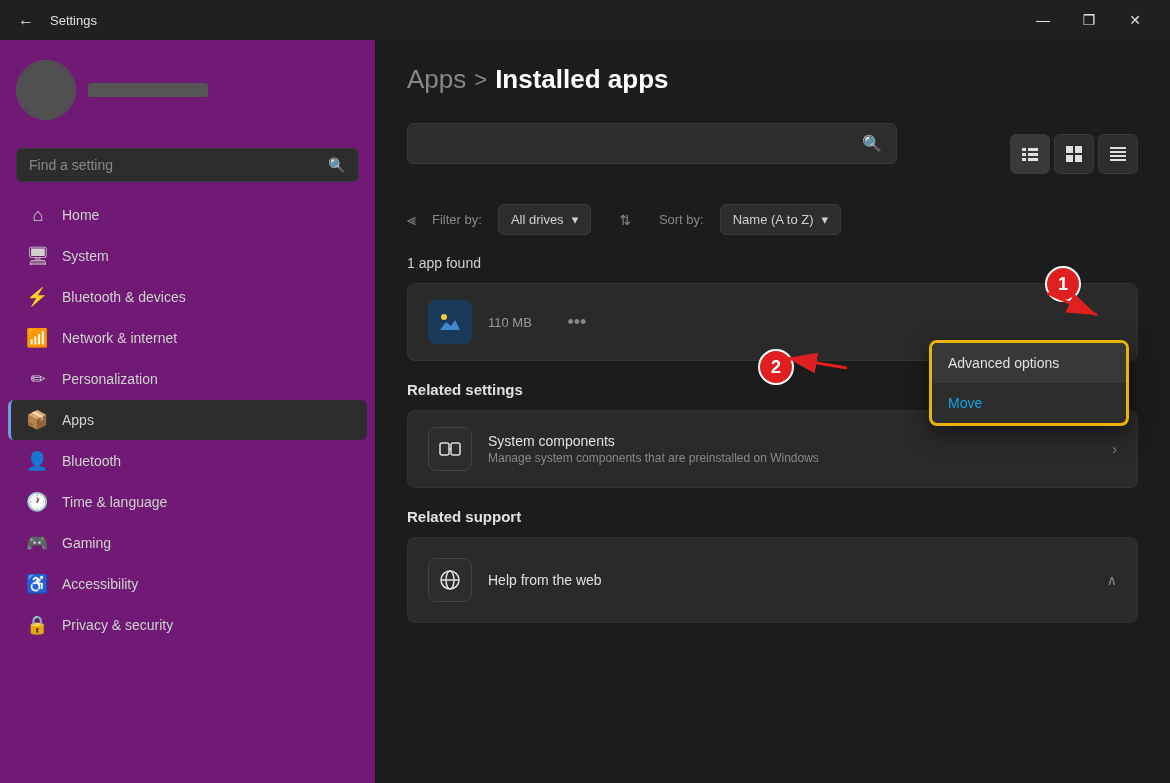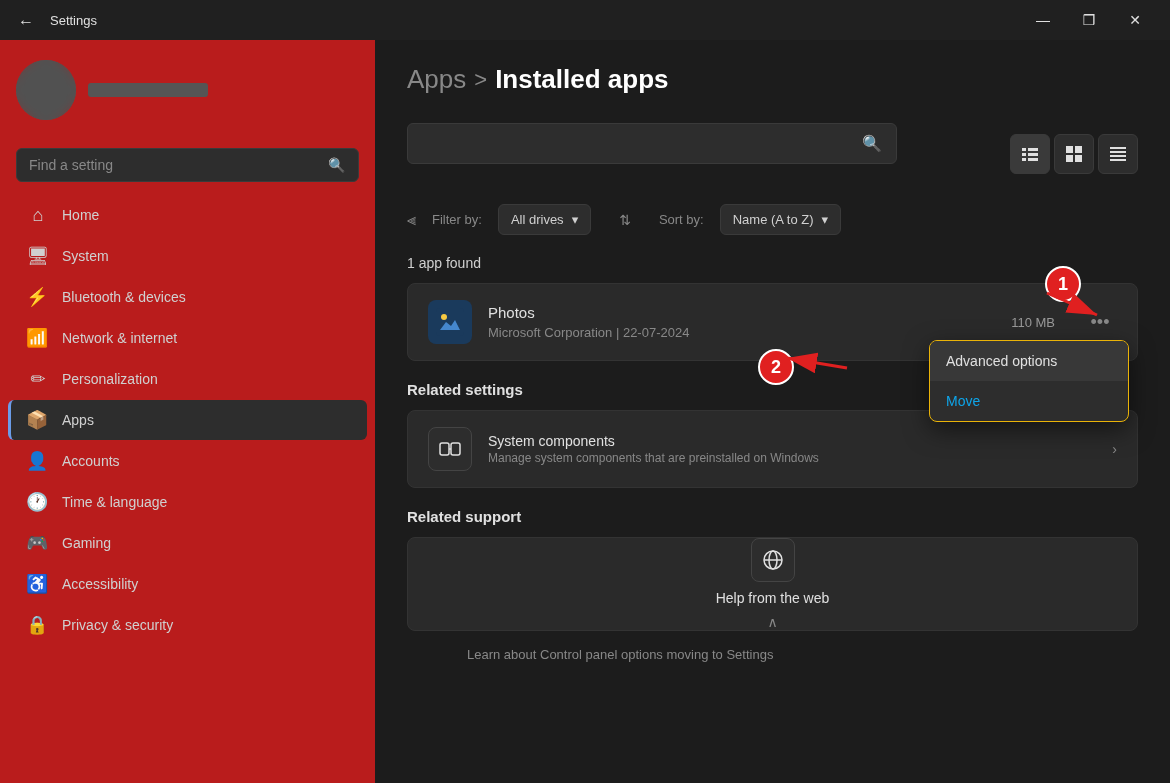--- a/index.html
+++ b/index.html
@@ -58,21 +58,21 @@
     
     .app-body {
       display: flex;
       flex: 1;
       overflow: hidden;
     }
 
     
     .sidebar {
       width: 375px;
-      background: #b91c1c;
+      background: #701a75;
       flex-shrink: 0;
       display: flex;
       flex-direction: column;
       overflow-y: auto;
     }
     .user-profile {
       padding: 20px 16px 16px 16px;
       display: flex;
       align-items: center;
       gap: 12px;
@@ -313,21 +313,21 @@
       color: #888;
       font-size: 18px;
     }
 
     
     .context-menu {
       position: absolute;
       right: 8px;
       top: 56px;
       background: #2d2d2d;
-      border: 1px solid #eab308;
+      border: 3px solid #eab308;
       border-radius: 8px;
       min-width: 200px;
       z-index: 100;
       box-shadow: 0 8px 24px rgba(0,0,0,0.5);
       overflow: hidden;
     }
     .context-menu-item {
       padding: 12px 16px;
       font-size: 14px;
       cursor: pointer;
@@ -376,28 +376,27 @@
       font-size: 12px;
       color: #888;
       margin-top: 2px;
     }
     .chevron { color: #888; font-size: 14px; }
 
     
     .support-card {
       background: #2a2a2a;
       border-radius: 8px;
-      padding: 0 20px;
-      display: flex;
-      align-items: center;
-      gap: 8px;
+      padding: 20px 20px;
+      display: flex;
+      align-items: center;
+      gap: 16px;
       margin-bottom: 8px;
       border: 1px solid #333;
       cursor: pointer;
-      flex-direction: column;
     }
     .support-icon {
       width: 44px;
       height: 44px;
       border-radius: 8px;
       background: #2d2d2d;
       display: flex;
       align-items: center;
       justify-content: center;
       font-size: 22px;
@@ -484,21 +483,21 @@
       <div class="nav-item">
         <span class="nav-icon">✏</span>
         <span>Personalization</span>
       </div>
       <div class="nav-item active">
         <span class="nav-icon">📦</span>
         <span>Apps</span>
       </div>
       <div class="nav-item">
         <span class="nav-icon">👤</span>
-        <span>Accounts</span>
+        <span>Bluetooth</span>
       </div>
       <div class="nav-item">
         <span class="nav-icon">🕐</span>
         <span>Time &amp; language</span>
       </div>
       <div class="nav-item">
         <span class="nav-icon">🎮</span>
         <span>Gaming</span>
       </div>
       <div class="nav-item">
@@ -574,28 +573,20 @@
 
     <div class="app-wrapper">
       <div class="app-card">
         <div class="app-icon">
           <svg width="28" height="28" viewBox="0 0 28 28">
             <rect width="28" height="28" rx="4" fill="#1a3a5c"></rect>
             <path d="M4 22 L10 14 L15 18 L19 12 L24 22 Z" fill="#4a90d9" opacity="0.9"></path>
             <circle cx="8" cy="9" r="3" fill="#f5c842"></circle>
           </svg>
         </div>
-        <div class="app-info">
-          <div class="app-name">Photos</div>
-          <div class="app-meta">
-            <span>Microsoft Corporation</span>
-            <span> | </span>
-            <span>22-07-2024</span>
-          </div>
-        </div>
         <span class="app-size">110 MB</span>
         <div class="more-btn">•••</div>
 
         <div class="step-badge" style="top:-18px; right:56px;">1</div>
 
         <div class="context-menu">
           <div class="context-menu-item active">Advanced options</div>
           <div class="context-menu-item disabled">Move</div>
         </div>
 
@@ -645,16 +636,15 @@
           <ellipse cx="12" cy="12" rx="4" ry="9" stroke="#e0e0e0" stroke-width="1.5"></ellipse>
           <line x1="3" y1="12" x2="21" y2="12" stroke="#e0e0e0" stroke-width="1.5"></line>
         </svg>
       </div>
       <div class="settings-info">
         <div class="settings-name">Help from the web</div>
       </div>
       <span style="color:#888;font-size:14px;">∧</span>
     </div>
 
-    <div style="color:#888; font-size:13px; padding: 8px 0 0 60px;">Learn about Control panel options moving to Settings</div>
 
   </div>
 </div>
 
 </body></html>

